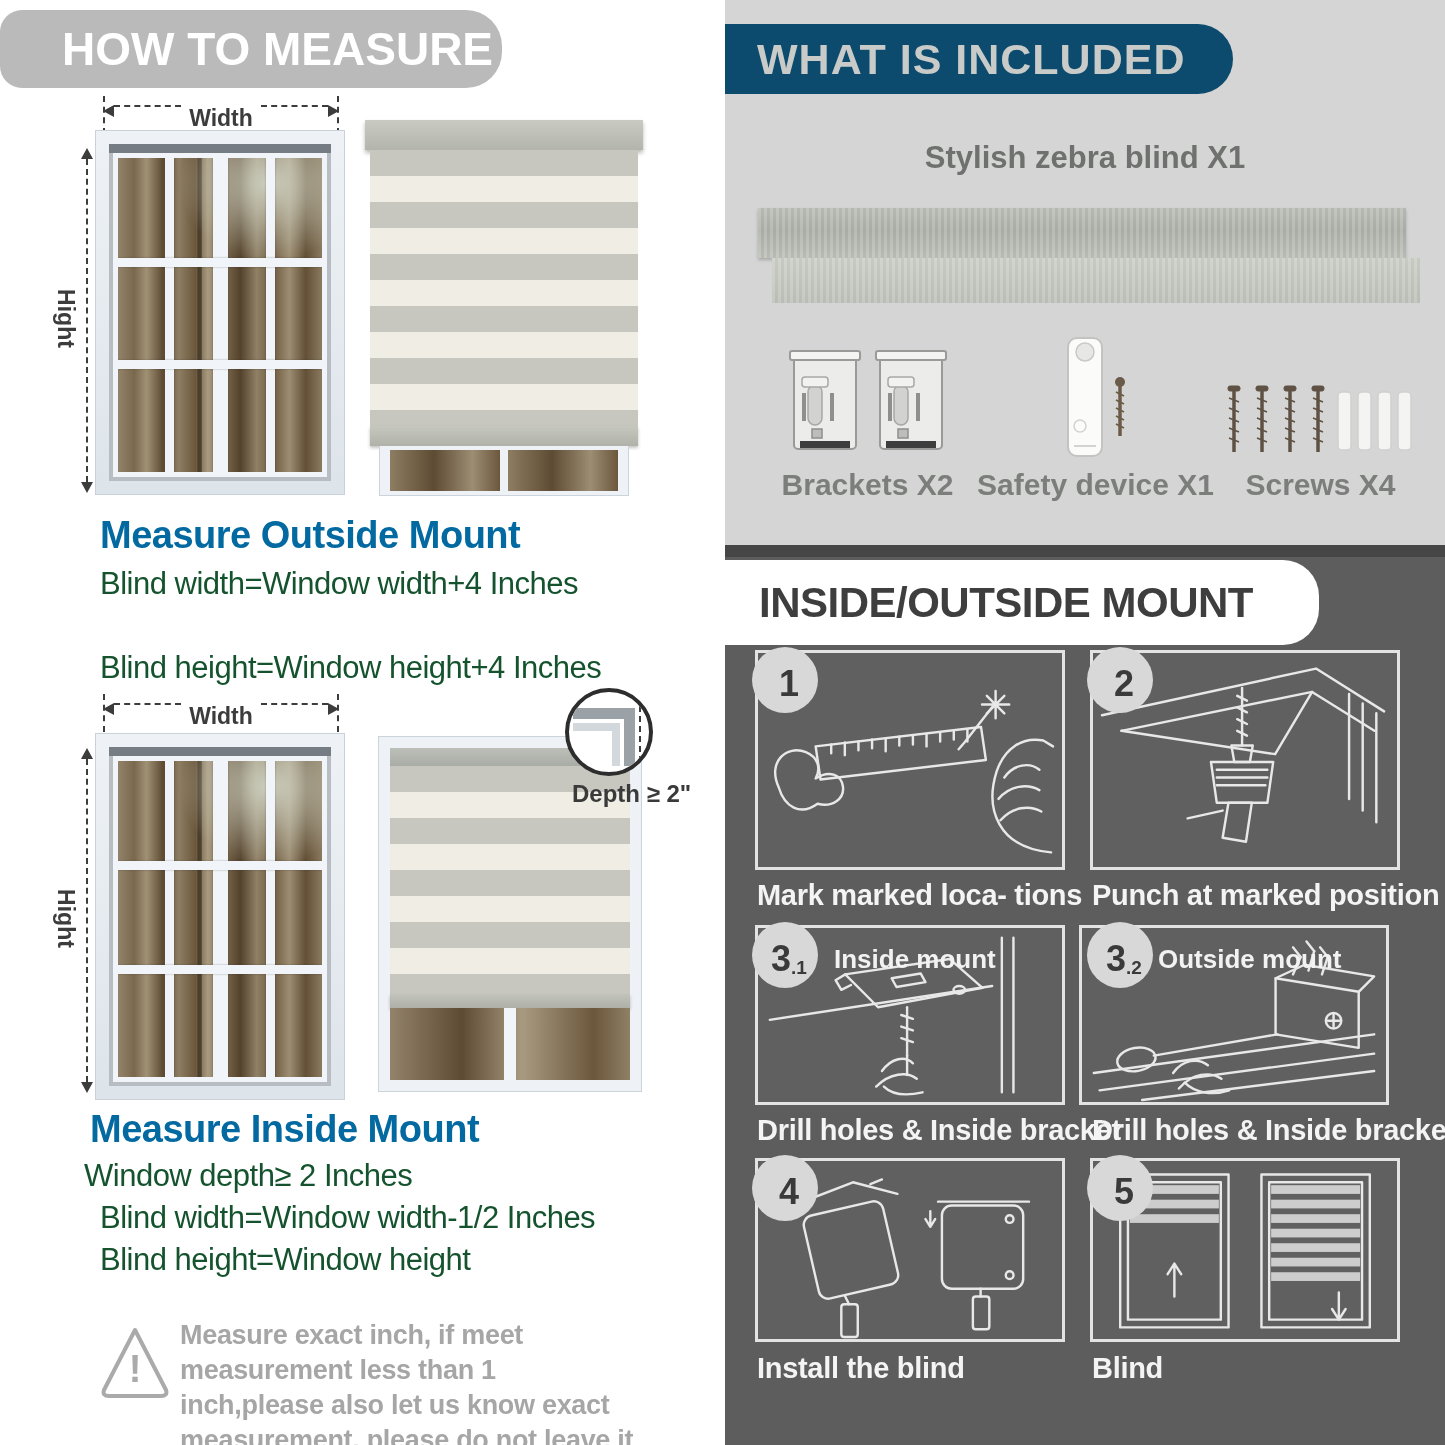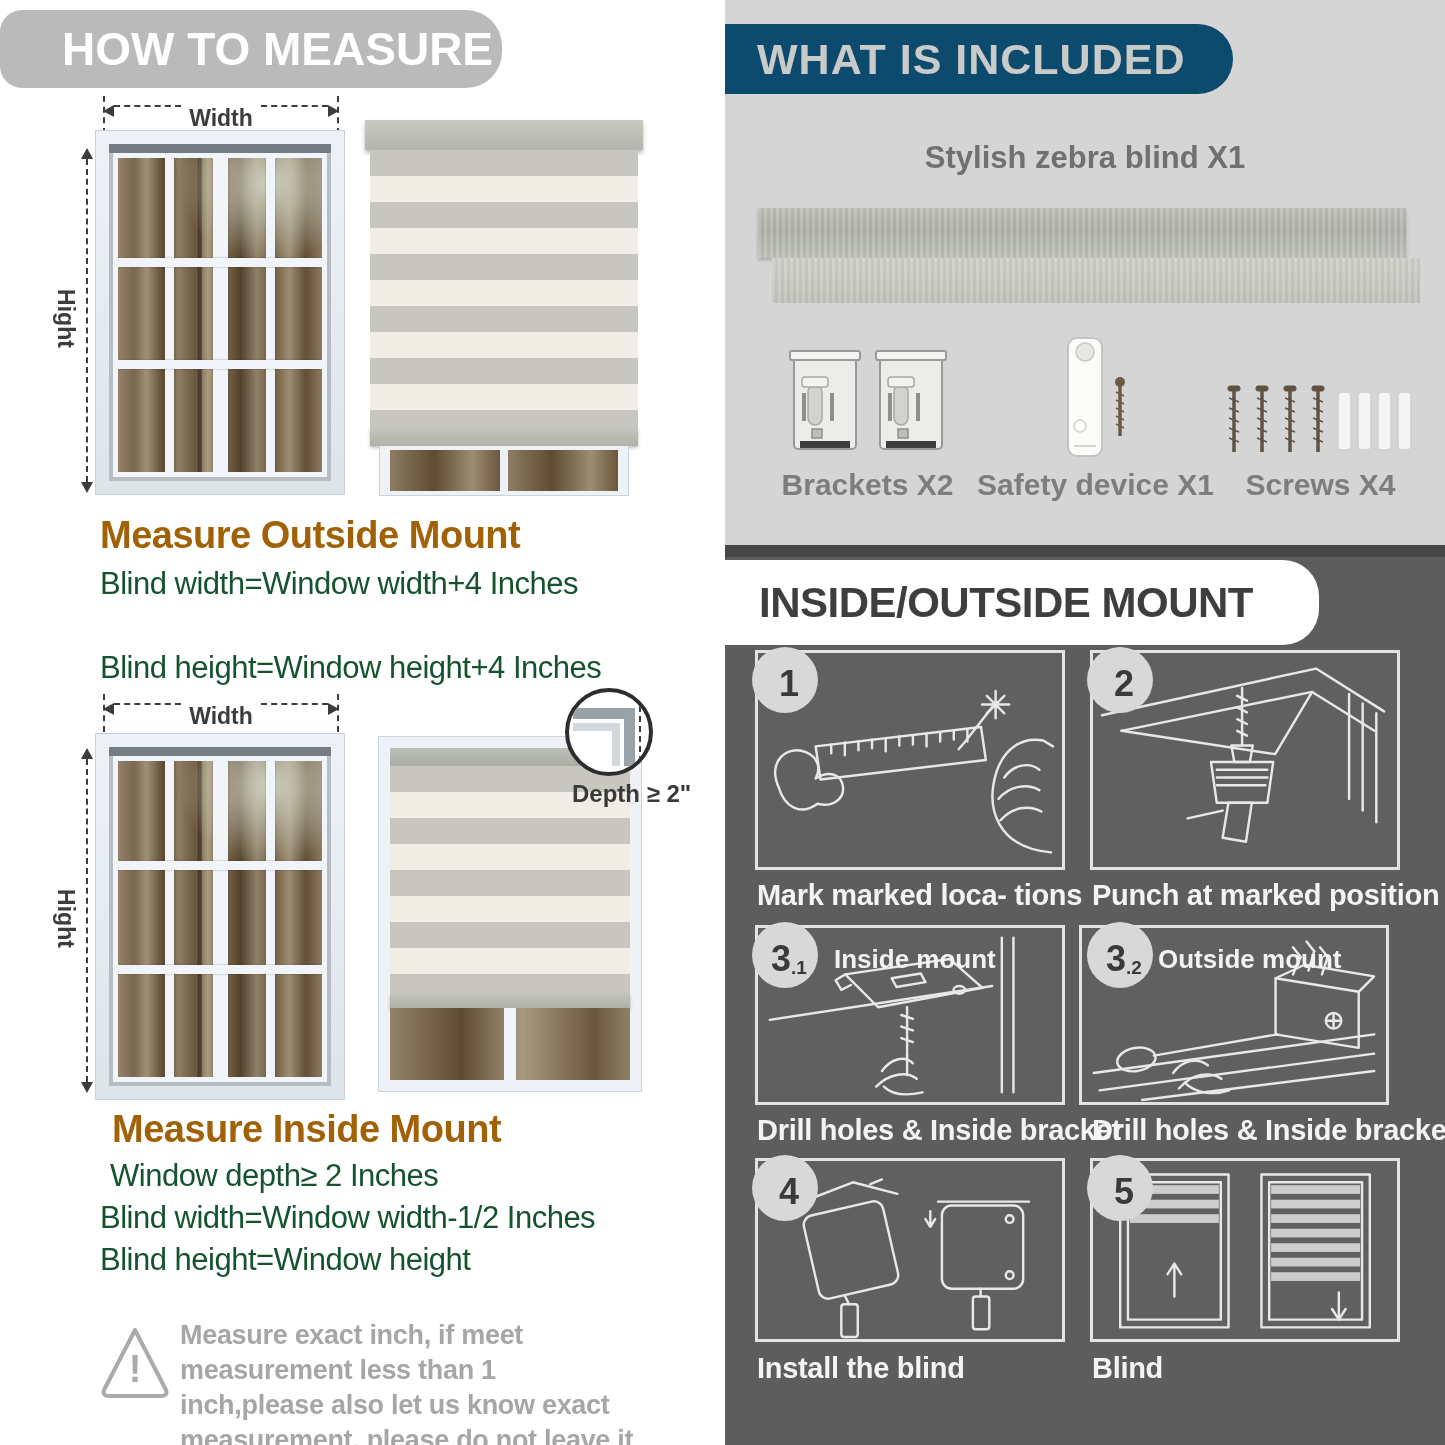--- a/index.html
+++ b/index.html
@@ -52,21 +52,21 @@
   .blind2 .rail{height:14px;background:linear-gradient(180deg,#c2c3bb,#aeafa7);box-shadow:0 2px 3px rgba(60,60,60,.3);}
   .blind2 .under{position:relative;height:72px;background:linear-gradient(90deg,#93836a,#5e4b33 30%,#a89a80 55%,#6b573c 85%,#8f8066);}
   .blind2 .under .mull{position:absolute;top:0;bottom:0;left:calc(50% - 6px);width:12px;background:#f1f4f8;}
 
   
   .mag{width:88px;height:88px;border-radius:50%;border:4px solid #2d2d2d;background:#fff;overflow:hidden;box-sizing:border-box;}
   .mag .L1{position:absolute;left:4px;top:16px;right:14px;bottom:6px;border-top:11px solid #9aa1a7;border-right:11px solid #9aa1a7;}
   .mag .L2{position:absolute;left:4px;top:31px;right:29px;bottom:6px;border-top:8px solid #d3d8dc;border-right:8px solid #d3d8dc;}
   .mag .dline{position:absolute;right:8px;top:14px;bottom:10px;border-left:2.5px dashed #3c3c3c;}
 
-  .h2{font-weight:bold;color:#a16207;font-size:38px;letter-spacing:-0.5px;white-space:nowrap;}
+  .h2{font-weight:bold;color:#0369a1;font-size:38px;letter-spacing:-0.5px;white-space:nowrap;}
   .sub{font-weight:normal;color:#14532d;font-size:31px;letter-spacing:-0.5px;white-space:nowrap;}
   .warn-text{font-weight:bold;color:#a6a6a6;font-size:27px;line-height:1.3;letter-spacing:-0.3px;}
 
   
   .included{left:725px;top:0;width:720px;height:545px;background:#d4d5d4;}
   .inc-band{position:absolute;left:0;top:24px;width:508px;height:70px;background:#0c4a6e;
     border-radius:0 35px 35px 0;display:flex;align-items:center;padding-left:32px;box-sizing:border-box;}
   .inc-band span{color:#c9cbc9;font-weight:bold;font-size:43px;letter-spacing:1px;white-space:nowrap;}
   .blind-name{position:absolute;left:0;top:140px;width:100%;text-align:center;color:#6f716f;font-weight:bold;font-size:31px;}
   .railtex{background-image:repeating-linear-gradient(90deg,rgba(255,255,255,.10) 0 3px,rgba(0,0,0,.04) 3px 6px),
@@ -188,22 +188,22 @@
       </div>
   </div>
 
   <div class="abs mag" style="left:565px;top:688px;">
     <div class="L1"></div>
     <div class="L2"></div>
     <div class="dline"></div>
   </div>
   <div class="abs" style="left:572px;top:780px;font-weight:bold;font-size:24px;color:#3a3a3a;white-space:nowrap;">Depth ≥ 2"</div>
 
-  <div class="abs h2" style="left:112px;top:1108px;">Measure Inside Mount</div>
-  <div class="abs sub" style="left:110px;top:1158px;text-align:center;">Window depth≥ 2 Inches</div>
+  <div class="abs h2" style="left:90px;top:1108px;">Measure Inside Mount</div>
+  <div class="abs sub" style="left:84px;top:1158px;text-align:center;">Window depth≥ 2 Inches</div>
   <div class="abs sub" style="left:100px;top:1200px;">Blind width=Window width-1/2 Inches</div>
   <div class="abs sub" style="left:100px;top:1242px;">Blind height=Window height</div>
 
   <svg class="abs" style="left:98px;top:1322px;" width="74" height="80" viewBox="0 0 74 80">
     <path class="warn-tri" d="M37,8 L68,68 Q70,74 63,74 L11,74 Q4,74 6,68 Z"></path>
     <text x="37" y="60" text-anchor="middle" font-size="38" font-weight="bold" fill="#aaaaaa" font-family="Liberation Sans, sans-serif" id="warn-mark">!</text>
   </svg>
   <div class="abs warn-text" style="left:180px;top:1318px;width:455px;">Measure exact inch, if meet measurement less than 1 inch,please also let us know exact measurement, please do not leave it</div>
 
   <div class="abs included">

